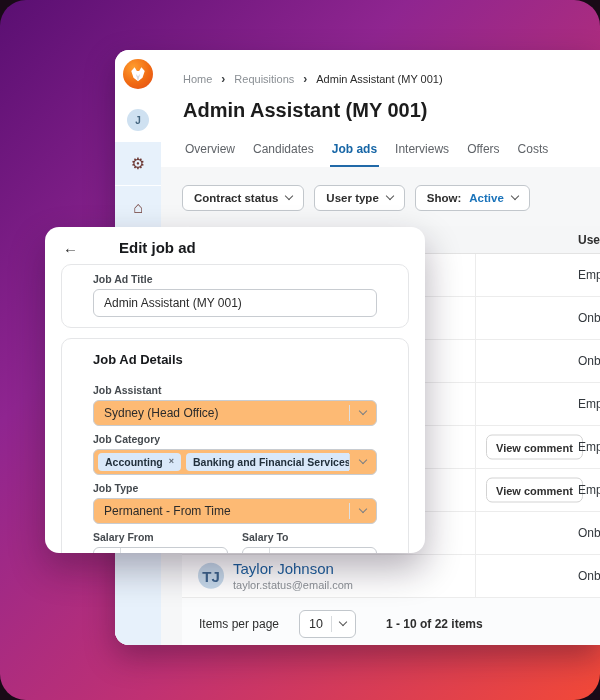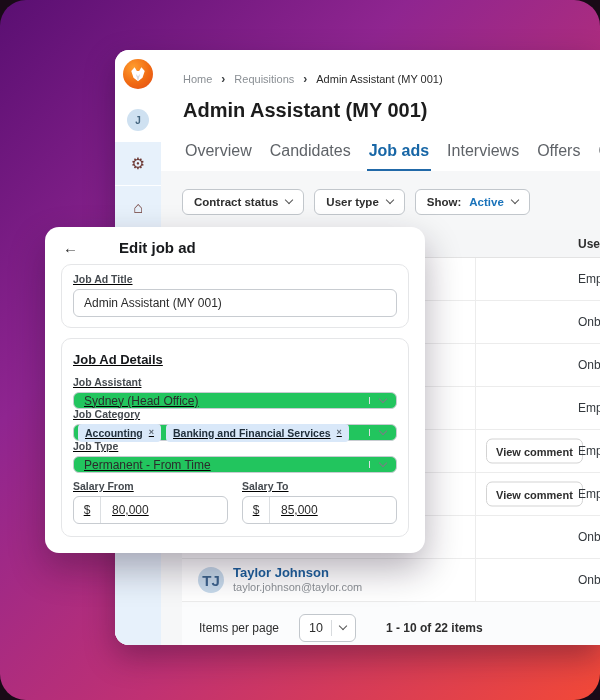--- a/index.html
+++ b/index.html
@@ -28,21 +28,21 @@
   .side-icon { color:#6e3a35; font-size:16px; line-height:1; }
 
   
   main { flex:1; min-width:0; display:flex; flex-direction:column; }
   .breadcrumb { padding:22px 0 0 22px; font-size:11px; color:#8a8f94;
     display:flex; gap:9px; align-items:center; white-space:nowrap; }
   .crumb-current { color:#2b2b2b; }
   .crumb-sep { color:#3d4043; font-weight:700; font-size:12px; }
   .page-title { margin:13px 0 0 22px; font-size:20px; font-weight:700; color:#1c1c1c; }
   .tabs { display:flex; gap:14px; margin:20px 0 0 22px; }
-  .tab { font-size:16px; color:#5f6368; padding:0 2px 9px; white-space:nowrap; cursor:pointer;text-align:center; }
+  .tab { font-size:12px; color:#5f6368; padding:0 2px 9px; white-space:nowrap; cursor:pointer;text-align:center; }
   .tab.active { color:#1766a6; font-weight:700; border-bottom:2.5px solid #2169a8; }
 
   .content { flex:1; background:#f6f7f8; min-height:0; display:flex; flex-direction:column; }
   .filters { display:flex; gap:10px; margin:18px 0 0 21px;border-radius:13px; }
   .filter-btn { height:26px; background:#fff; border:1px solid #c2c7cc; border-radius:6px;
     display:flex; align-items:center; gap:8px; padding:0 11px; font-size:11.5px;
     font-weight:700; color:#2e2e2e; white-space:nowrap; cursor:pointer; }
   .show-active { color:#1a73ba; }
   .chev { width:6px; height:6px; border-right:1.6px solid #555; border-bottom:1.6px solid #555;
     transform:rotate(45deg); margin-top:-4px; flex:none; }
@@ -58,47 +58,47 @@
   .colsep { position:absolute; left:293px; top:0; bottom:0; width:1px; background:#ececec; }
   .status { position:absolute; left:396px; top:50%; transform:translateY(-50%);
     font-size:12px; color:#33383d; white-space:nowrap; }
   .comment-btn { position:absolute; left:304px; top:50%; transform:translateY(-50%);
     height:25px; padding:0 9px; background:#fff; border:1px solid #d3d3d3; border-radius:6px;
     font-size:11px; font-weight:600; color:#2e2e2e; white-space:nowrap; cursor:pointer; }
   .user-block { position:absolute; left:16px; top:50%; transform:translateY(-50%);
     display:flex; align-items:center; gap:9px; }
   .row-avatar { width:26px; height:26px; border-radius:50%; background:#c6d9ea; color:#3c638c;
     font-size:15px; font-weight:700; display:flex; align-items:center; justify-content:center; flex:none; }
-  .user-name { font-size:13px; font-weight:700; color:#1c5f9d; line-height:1.25; white-space:nowrap; }
+  .user-name { font-size:15px; font-weight:400; color:#1c5f9d; line-height:1.25; white-space:nowrap; }
   .user-email { font-size:11px; color:#8c9196; line-height:1.25; white-space:nowrap; }
 
   .pagination { flex:1; min-height:50px; background:#fbfcfd; display:flex; align-items:flex-start;
     padding:12px 0 0 17px; gap:12px; font-size:12px; color:#2e2e2e; }
   .pagination-inner { display:flex; align-items:center; gap:20px; }
   .pp-select { height:28px; min-width:52px; background:#fff; border:1px solid #c2c7cc;
     border-radius:6px; display:flex; align-items:center; gap:8px; padding:0 9px;
     font-size:12.5px; cursor:pointer; }
   .pp-divider { width:1px; height:16px; background:#d8dbde; }
   .range { margin-left:10px; font-weight:600; white-space:nowrap; }
 
   
   .modal { position:absolute; left:45px; top:227px; width:380px; height:326px; background:#fff;
     border-radius:14px; box-shadow:0 16px 36px rgba(25,8,35,.32); z-index:10; overflow:hidden; }
   .modal-head { display:flex; align-items:center; gap:13px; padding:12px 18px 8px; }
   .back { font-size:15px; color:#2e2e2e; cursor:pointer; line-height:1; }
   .modal-title { font-size:15px; font-weight:700; color:#17191c;margin-left:28px; }
-  .mcard { border:1px solid #e5e6e8; border-radius:10px; margin:0 16px; padding:9px 11px 10px;text-decoration:underline; }
+  .mcard { border:1px solid #e5e6e8; border-radius:10px; margin:0 16px; padding:9px 31px 10px; }
   .mcard.second { margin-top:10px; padding-bottom:12px; }
   .flabel { font-size:10.5px; line-height:11px; color:#454a4f; font-weight:600; margin-bottom:4px; }
   .tinput { width:100%; height:28px; border:1px solid #c8ccd1; border-radius:6px;
     padding:0 10px; font-size:12px; color:#2b2b2b; outline:none;
     font-family:"Liberation Sans", sans-serif; background:#fff; }
-  .section-title { font-size:13px; font-weight:700; color:#17191c; margin:4px 0 10px; }
-  .field { }
-  .selectbox { height:17px; border:1px solid #c8ccd1; border-radius:6px; background:#22c55e;
+  .section-title { font-size:13px; font-weight:700; color:#17191c; margin:4px 0 18px; }
+  .field { margin-top:8px; }
+  .selectbox { height:26px; border:1px solid #c8ccd1; border-radius:6px; background:#fdba74;
     display:flex; align-items:center; cursor:pointer; }
   .selectbox .val { flex:1; padding-left:10px; font-size:12px; color:#2b2b2b; white-space:nowrap;
     overflow:hidden; }
   .sel-div { width:1px; align-self:stretch; background:#dcdfe2; margin:4px 0; }
   .sel-chev { width:26px; display:flex; align-items:center; justify-content:center; }
   .sel-chev .chev { border-color:#7a7f84; }
   .chips { display:flex; gap:5px; padding-left:4px; flex:1; align-items:center; overflow:hidden; }
   .chip { background:#d9e8f9; border-radius:4px; padding:3px 7px; font-size:10.5px; font-weight:600;
     color:#22303c; display:flex; align-items:flex-start; gap:6px; white-space:nowrap; }
   .chip-x { font-size:9px; color:#5a6672; cursor:pointer; }
@@ -211,21 +211,21 @@
               <div class="row">
                 <div class="colsep"></div>
                 <span class="status">Onboarding</span>
               </div>
               <div class="row">
                 <div class="colsep"></div>
                 <div class="user-block">
                   <span class="row-avatar">TJ</span>
                   <div>
                     <div class="user-name">Taylor Johnson</div>
-                    <div class="user-email">taylor.johnson@taylor.com</div>
+                    <div class="user-email">taylor.status@email.com</div>
                   </div>
                 </div>
                 <span class="status">Onboarding</span>
               </div>
             </div>
           <div class="pagination">
             <div class="pagination-inner">
               <span>Items per page</span>
               <div class="pp-select">
                 <span>10</span>

